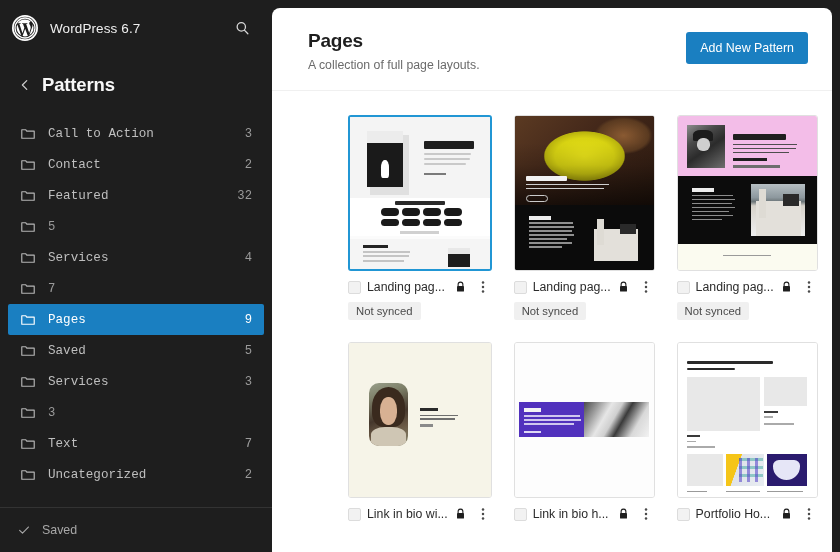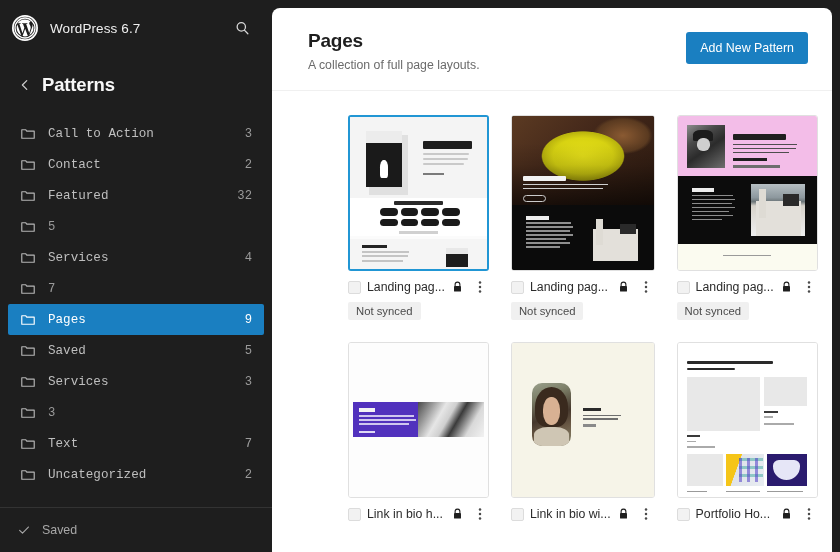--- a/index.html
+++ b/index.html
@@ -679,69 +679,69 @@
                 <circle cx="2" cy="7" r="1.25" fill="currentColor"></circle>
                 <circle cx="2" cy="11.6" r="1.25" fill="currentColor"></circle>
               </svg>
             </span>
           </div>
           <span class="badge">Not synced</span>
         </div>
 
         <div class="card">
           <div class="thumb">
-            <div class="thumb-inner t4">
-              <div class="band">
-                  <div class="ph"></div>
-                </div>
-              <div class="bt"></div>
-              <div class="bp" style="top:47%;width:40%"></div>
-              <div class="bp" style="top:49.6%;width:41%"></div>
-              <div class="bp" style="top:52.2%;width:36%"></div>
-              <div class="bcta"></div>
-            </div>
-          </div>
-          <div class="card-meta">
-            <span class="cb"></span>
-            <span class="card-title">Link in bio h...</span>
-            <span class="lock-ico">
-              <svg width="11" height="12" viewBox="0 0 12 13" aria-hidden="true">
-                <path d="M3.4 5.6V3.8a2.6 2.6 0 0 1 5.2 0v1.8" fill="none" stroke="currentColor" stroke-width="1.2"></path>
-                <rect x="2.2" y="5.5" width="7.6" height="6" rx="0.7" fill="currentColor"></rect>
-              </svg>
-            </span>
-            <span class="dots-ico">
-              <svg width="4" height="14" viewBox="0 0 4 14" aria-hidden="true">
-                <circle cx="2" cy="2.4" r="1.25" fill="currentColor"></circle>
-                <circle cx="2" cy="7" r="1.25" fill="currentColor"></circle>
-                <circle cx="2" cy="11.6" r="1.25" fill="currentColor"></circle>
-              </svg>
-            </span>
-          </div>
-
-        </div>
-
-        <div class="card">
-          <div class="thumb">
             <div class="thumb-inner t5">
               <div class="inner"></div>
               <div class="portrait">
                   <div class="hair"></div>
                   <div class="face"></div>
                   <div class="body"></div>
                 </div>
               <div class="rt"></div>
               <div class="rp" style="top:46.5%;width:27%"></div>
               <div class="rp" style="top:49%;width:25%"></div>
               <div class="ricons"></div>
             </div>
           </div>
           <div class="card-meta">
             <span class="cb"></span>
             <span class="card-title">Link in bio wi...</span>
+            <span class="lock-ico">
+              <svg width="11" height="12" viewBox="0 0 12 13" aria-hidden="true">
+                <path d="M3.4 5.6V3.8a2.6 2.6 0 0 1 5.2 0v1.8" fill="none" stroke="currentColor" stroke-width="1.2"></path>
+                <rect x="2.2" y="5.5" width="7.6" height="6" rx="0.7" fill="currentColor"></rect>
+              </svg>
+            </span>
+            <span class="dots-ico">
+              <svg width="4" height="14" viewBox="0 0 4 14" aria-hidden="true">
+                <circle cx="2" cy="2.4" r="1.25" fill="currentColor"></circle>
+                <circle cx="2" cy="7" r="1.25" fill="currentColor"></circle>
+                <circle cx="2" cy="11.6" r="1.25" fill="currentColor"></circle>
+              </svg>
+            </span>
+          </div>
+
+        </div>
+
+        <div class="card">
+          <div class="thumb">
+            <div class="thumb-inner t4">
+              <div class="band">
+                  <div class="ph"></div>
+                </div>
+              <div class="bt"></div>
+              <div class="bp" style="top:47%;width:40%"></div>
+              <div class="bp" style="top:49.6%;width:41%"></div>
+              <div class="bp" style="top:52.2%;width:36%"></div>
+              <div class="bcta"></div>
+            </div>
+          </div>
+          <div class="card-meta">
+            <span class="cb"></span>
+            <span class="card-title">Link in bio h...</span>
             <span class="lock-ico">
               <svg width="11" height="12" viewBox="0 0 12 13" aria-hidden="true">
                 <path d="M3.4 5.6V3.8a2.6 2.6 0 0 1 5.2 0v1.8" fill="none" stroke="currentColor" stroke-width="1.2"></path>
                 <rect x="2.2" y="5.5" width="7.6" height="6" rx="0.7" fill="currentColor"></rect>
               </svg>
             </span>
             <span class="dots-ico">
               <svg width="4" height="14" viewBox="0 0 4 14" aria-hidden="true">
                 <circle cx="2" cy="2.4" r="1.25" fill="currentColor"></circle>
                 <circle cx="2" cy="7" r="1.25" fill="currentColor"></circle>

